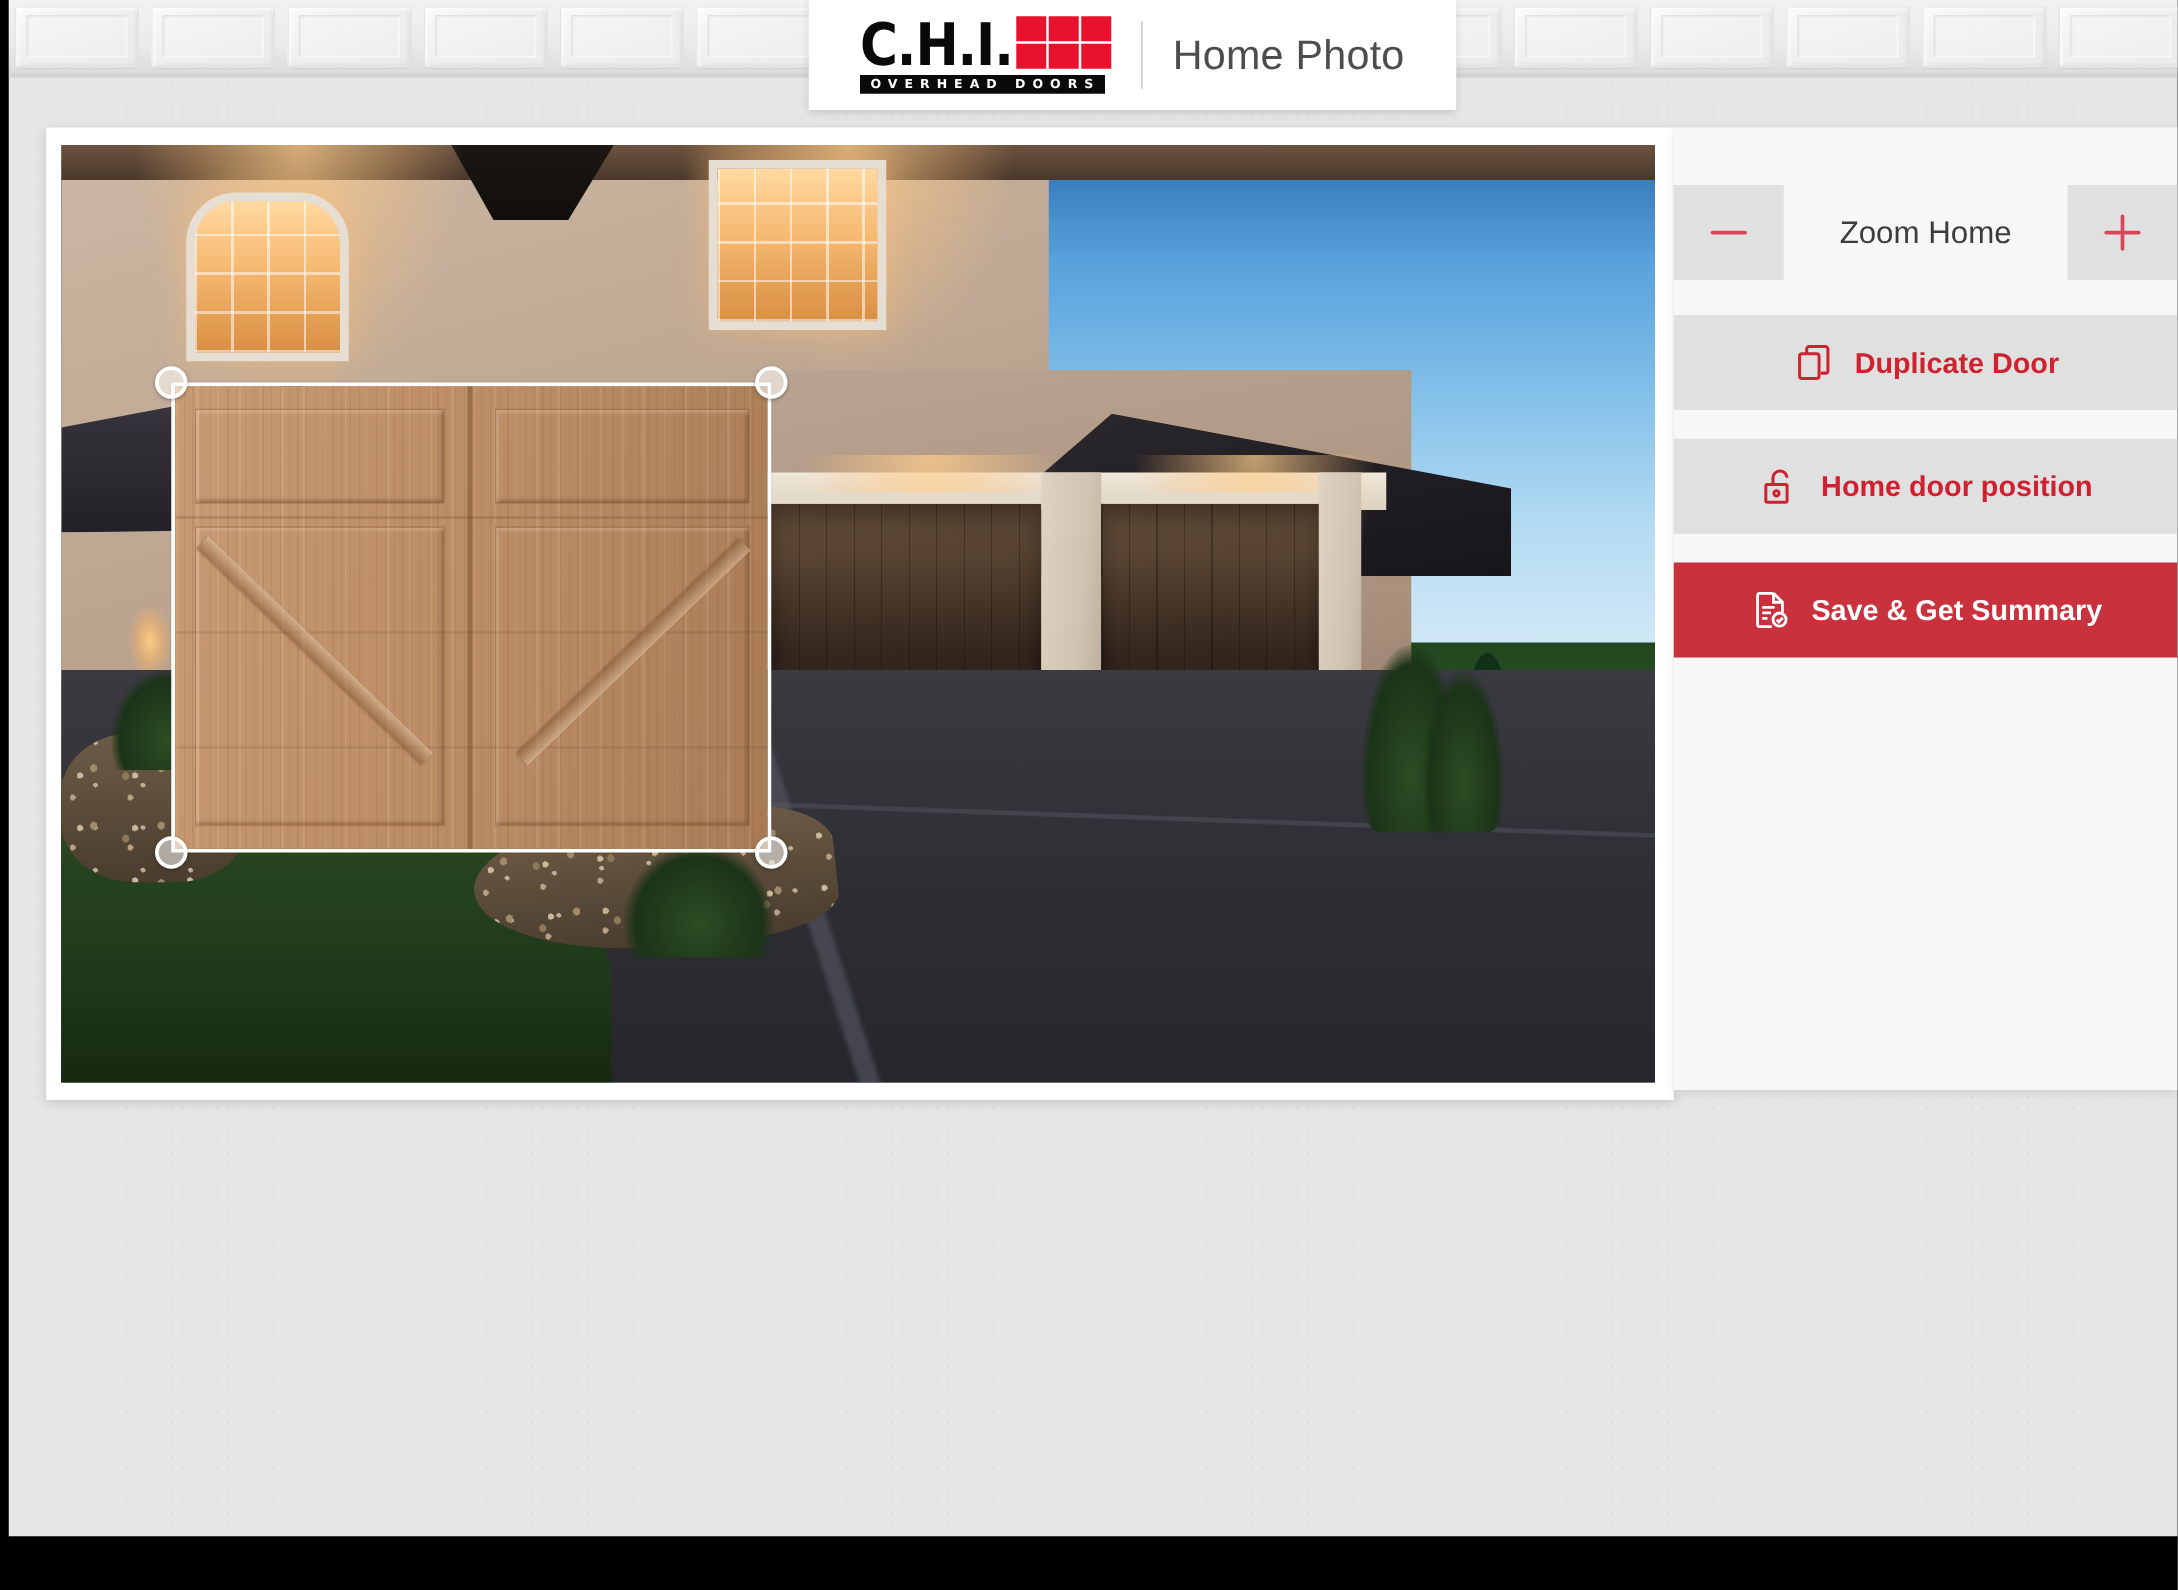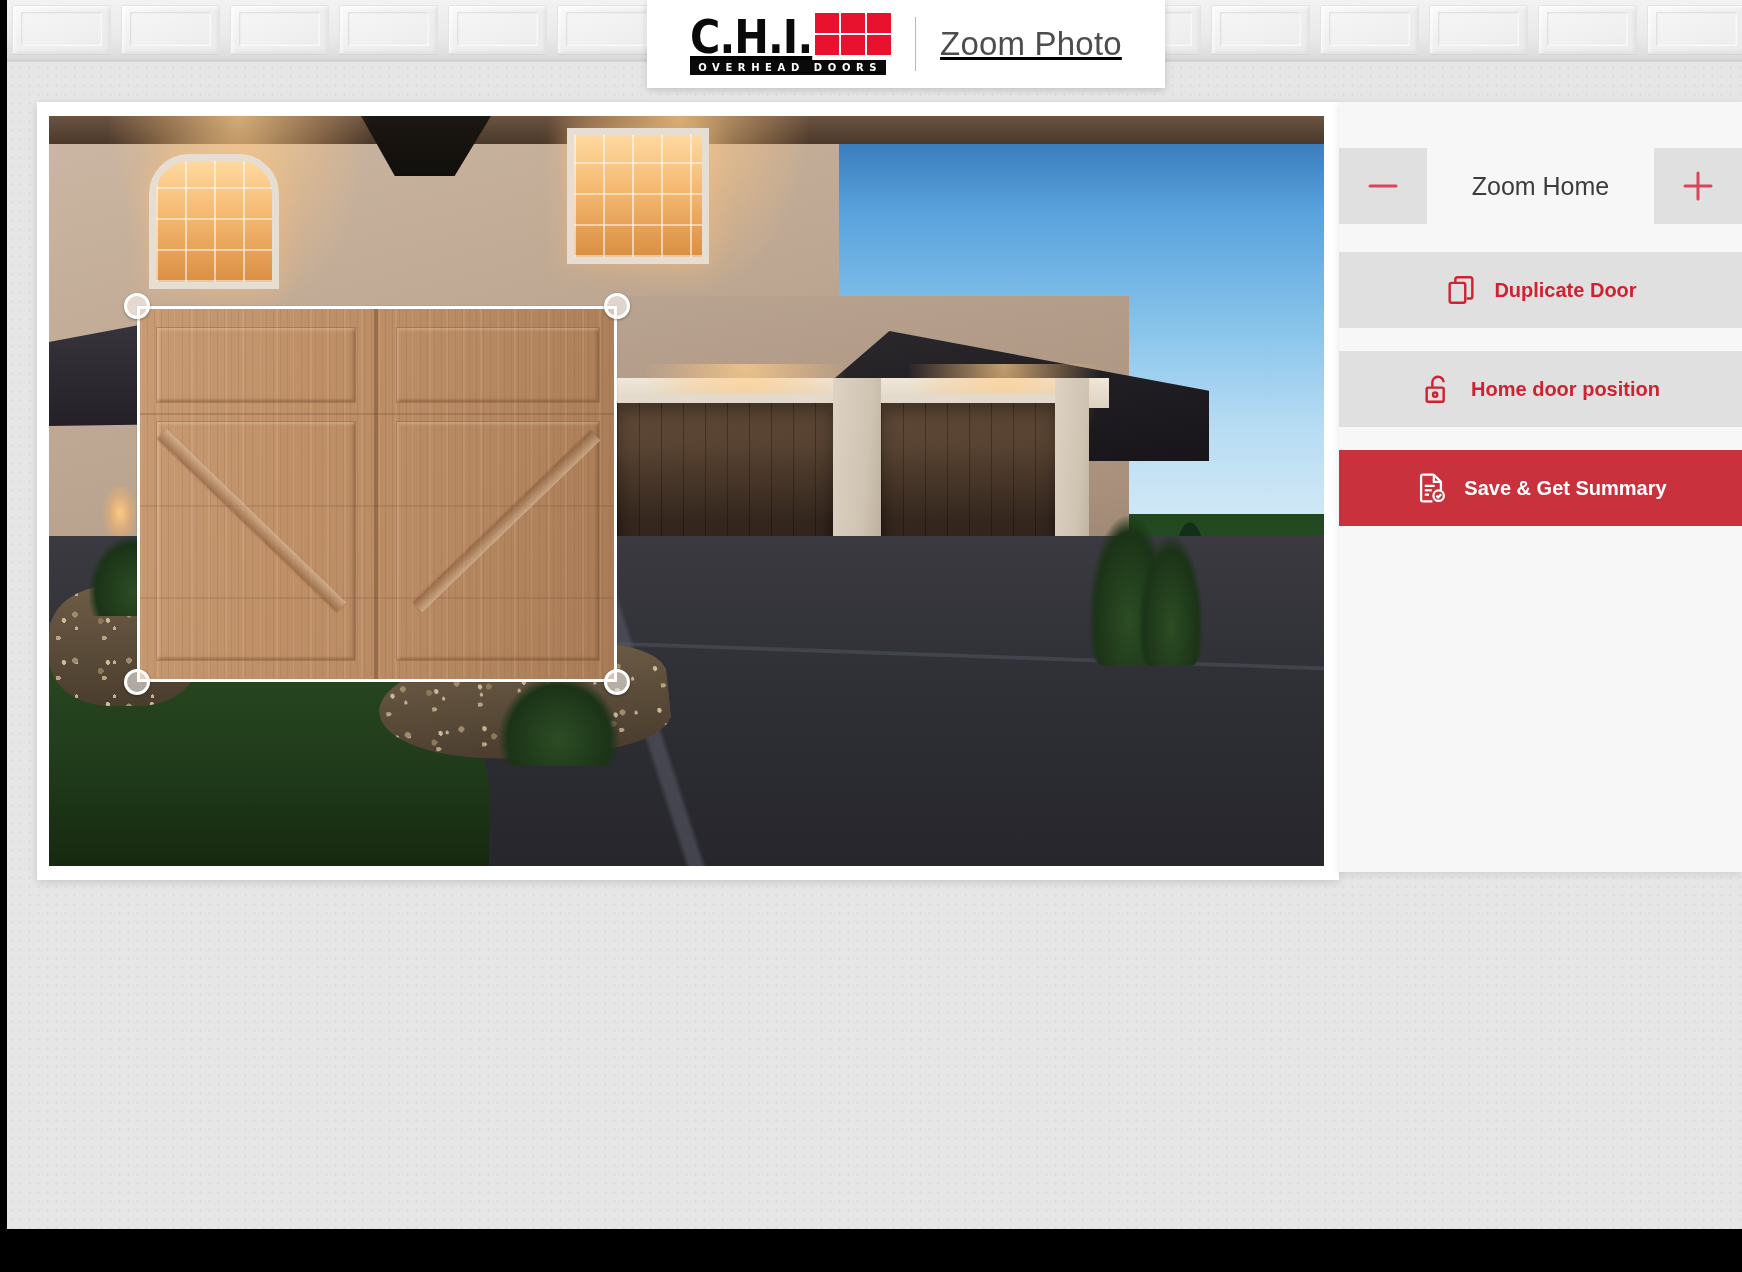--- a/index.html
+++ b/index.html
@@ -68,21 +68,20 @@
     position: absolute;
     left: 640px; top: 0;
     width: 518px; height: 88px;
     background: #fff;
     box-shadow: 0 2px 7px rgba(0,0,0,.16);
     z-index: 5;
     display: flex;
     align-items: center;
     justify-content: center;
     gap: 0;
-    text-decoration: underline;
   }
   .logo-wrap { display:flex; align-items:center; gap: 2px; }
   .chi-block { display:flex; flex-direction:column; align-items:stretch; }
   .chi-top { display:flex; align-items:flex-end; gap:2px; }
   .chi-text {
     font-family: "DejaVu Sans", sans-serif;
     font-weight: 900;
     font-size: 47px;
     letter-spacing: -1px;
     line-height: .82;
@@ -339,21 +338,21 @@
   }
   .panel-btn {
     display:flex;
     align-items:center;
     justify-content:center;
     gap: 16px;
     height: 76px;
     margin: 0 0 23px 0;
     background: #e0e0e0;
     color: #cf2230;
-    font-size: 20px;
+    font-size: 23px;
     font-weight: 700;
     cursor:pointer;
     user-select:none;
   }
   .panel-btn svg { display:block; flex:0 0 auto; }
   .panel-btn.primary {
     background: #c9313c;
     color: #ffffff;
     margin-top: 17px;
     margin-bottom: 0;
@@ -395,21 +394,21 @@
               <i></i>
               <i></i>
               <i></i>
               <i></i>
           </span>
         </div>
         <div class="chi-sub">OVERHEAD DOORS</div>
       </div>
     </div>
     <div id="brand-divider"></div>
-    <div id="brand-title">Zoom Photo</div>
+    <div id="brand-title">Home Photo</div>
   </div>
 
   <div id="photo-card">
     <div id="photo-stage">
 
       <div class="sky"></div>
       <div class="distant-trees"></div>
       <div class="lawn-right"></div>
 
       <div class="house-body"></div>

